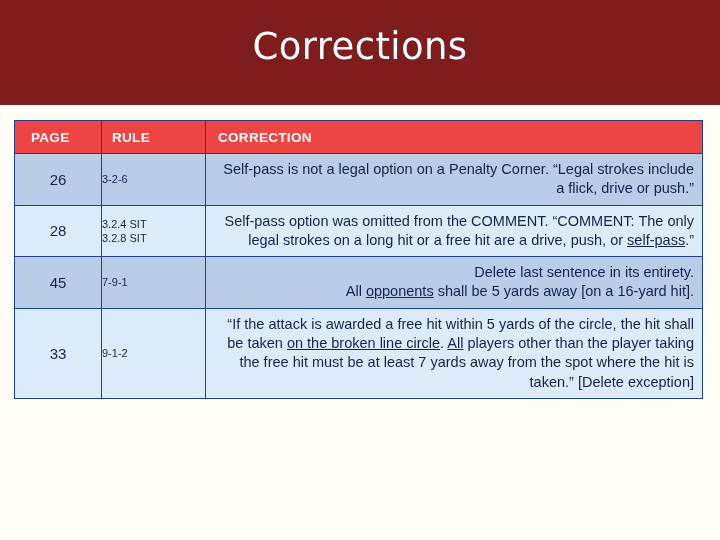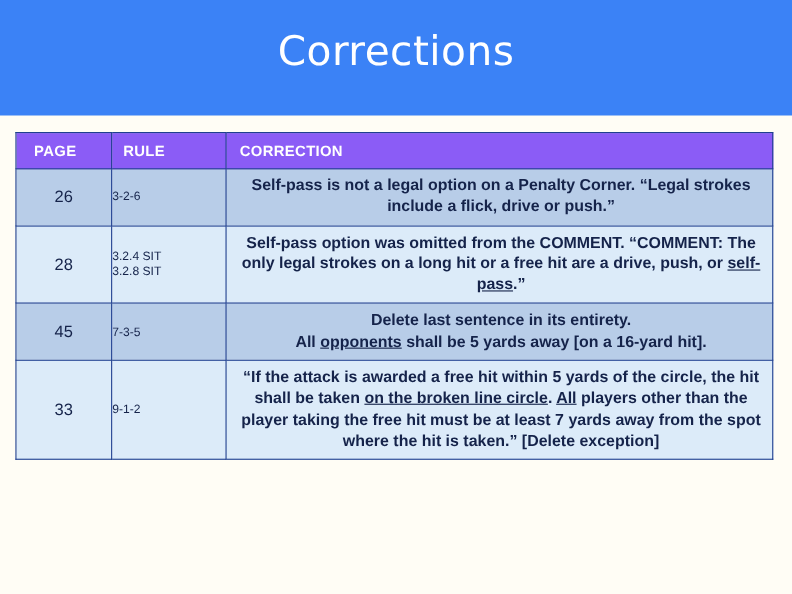--- a/index.html
+++ b/index.html
@@ -15,21 +15,21 @@
     position: relative;
   }
 
   
   .title-banner {
     position: absolute;
     left: 0;
     top: 0;
     width: 720px;
     height: 105px;
-    background: #3b82f6;
+    background: #7f1d1d;
     display: flex;
     align-items: center;
     justify-content: center;
   }
   .title-text {
     color: #ffffff;
     font-size: 37px;
     font-weight: 400;
     letter-spacing: 0.4px;
     line-height: 1;
@@ -49,21 +49,21 @@
   }
   .corrections-table td,
   .corrections-table th {
     border: 1.5px solid #1f3f8f;
     padding: 0;
     vertical-align: middle;
   }
 
   
   thead th {
-    background: #8b5cf6;
+    background: #ef4444;
     color: #ffffff;
     font-size: 13.5px;
     font-weight: bold;
     text-align: left;
     height: 32px;
     letter-spacing: 0.3px;
     border-color: #0b3b96;
   }
   th.col-page   { width: 70px;  padding-left: 16px; }
   th.col-rule   { width: 93px;  padding-left: 10px; }
@@ -83,22 +83,21 @@
   }
   td.cell-rule {
     width: 93px;
     text-align: left;
     font-size: 11px;
     line-height: 1.28;
   }
   td.cell-corr {
     padding: 6px 8px 6px 11px;
     line-height: 1.33;
-    text-align: center;
-    font-weight: bold;
+    text-align: right;
   }
   tbody tr.shade-a td { background: #b8cde8; }
   tbody tr.shade-b td { background: #dcebf9; }
 
   .u { text-decoration: underline; }
 </style>
 </head>
 <body>
 
 <div class="title-banner">
@@ -132,21 +131,21 @@
       </td>
       <td class="cell-corr">
         <span>Self-pass option was omitted from the COMMENT.</span>
         <span>“COMMENT: The only legal strokes on a long hit or a free hit</span>
         <span>are a drive, push, or </span><span class="u">self-pass</span><span>.”</span>
       </td>
     </tr>
 
     <tr class="shade-a">
       <td class="cell-page">45</td>
-      <td class="cell-rule">7-3-5</td>
+      <td class="cell-rule">7-9-1</td>
       <td class="cell-corr">
         <span>Delete last sentence in its entirety.</span><br>
         <span>All </span><span class="u">opponents</span><span> shall be 5 yards away [on a 16-yard hit].</span>
       </td>
     </tr>
 
     <tr class="shade-b">
       <td class="cell-page">33</td>
       <td class="cell-rule">9-1-2</td>
       <td class="cell-corr"><span>“If the attack is awarded a free hit within 5 yards of the circle, the hit shall be taken </span><span class="u">on the broken line circle</span><span>.  </span><span class="u">All</span><span> players other than the player taking the free hit must be at least 7 yards away from the spot where the hit is taken.”  [Delete exception]</span>

